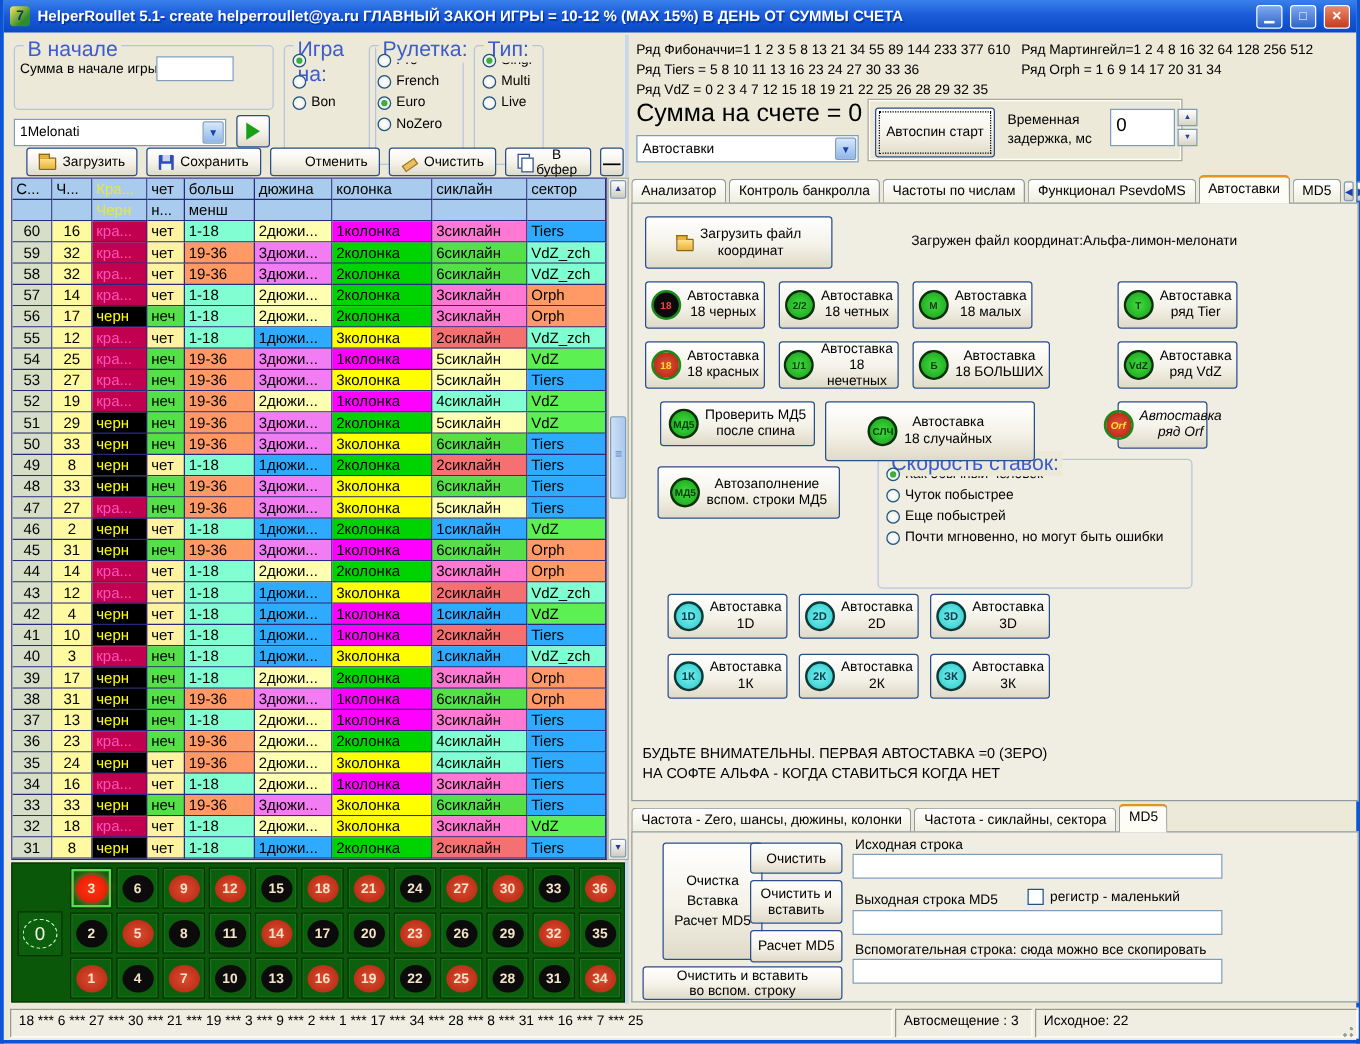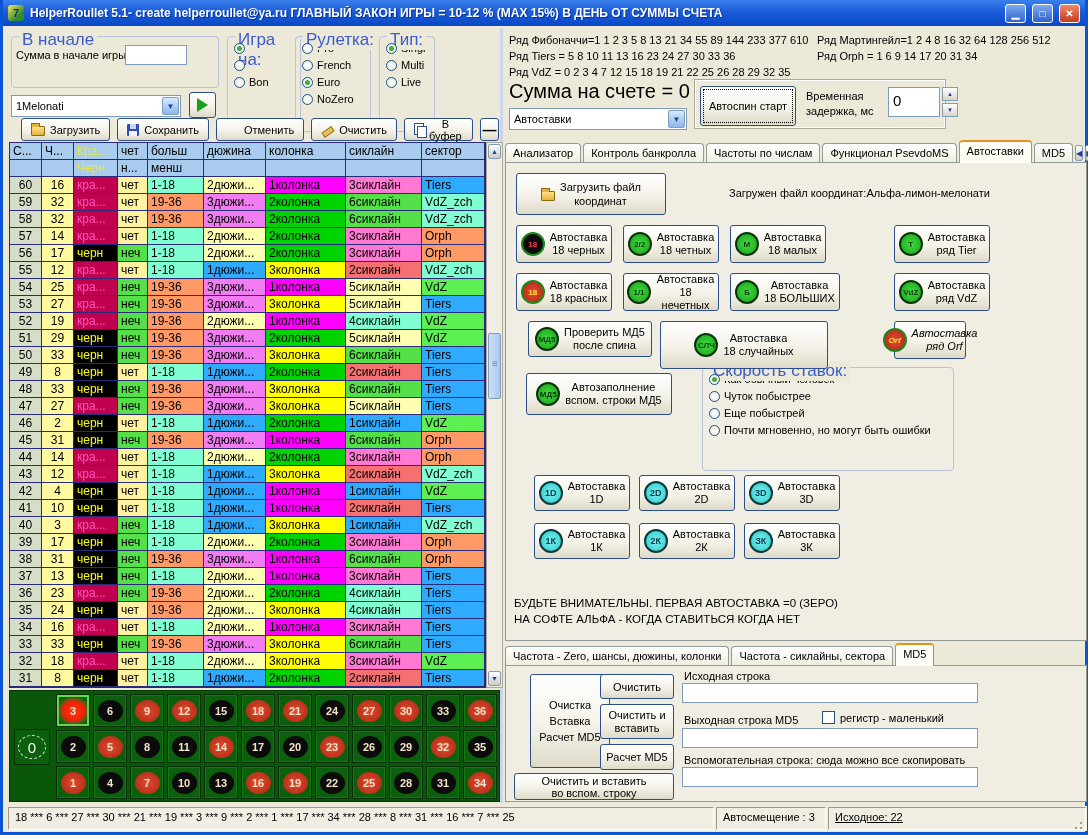--- a/index.html
+++ b/index.html
@@ -112,21 +112,21 @@
 #chk-reg{position:absolute;left:316px;top:45px;width:13px;height:13px;background:#fff;border:1px solid #1D5281;}
 #lbl-reg{position:absolute;left:334px;top:46px;}
 #inp-out{position:absolute;left:176px;top:62px;width:296px;}
 #lbl-aux{position:absolute;left:178px;top:88px;}
 #inp-aux{position:absolute;left:176px;top:101px;width:296px;}
 
 #statusbar{position:absolute;left:4px;top:806px;width:1080px;height:25px;background:#F0EEE2;display:flex;gap:2px;padding:1px;}
 .scell{border:1px solid;border-color:#9C9A87 #FFFFFF #FFFFFF #9C9A87;padding:3px 6px;white-space:nowrap;overflow:hidden;}
 .scell.s0{width:706px;}
 .scell.s1{width:110px;}
-.scell.s2{flex:1;text-decoration:underline;}
+.scell.s2{flex:1;}
 #grip{position:absolute;right:1px;bottom:1px;width:13px;height:13px;background:
  radial-gradient(circle at 10px 10px,#999 1.2px,transparent 1.5px),
  radial-gradient(circle at 10px 5px,#999 1.2px,transparent 1.5px),
  radial-gradient(circle at 5px 10px,#999 1.2px,transparent 1.5px);}
 .series-line{white-space:nowrap;}
 #divider{position:absolute;left:497px;top:28px;width:3px;height:775px;background:#C9D6EC;}
 </style>
 </head>
 <body>
 

